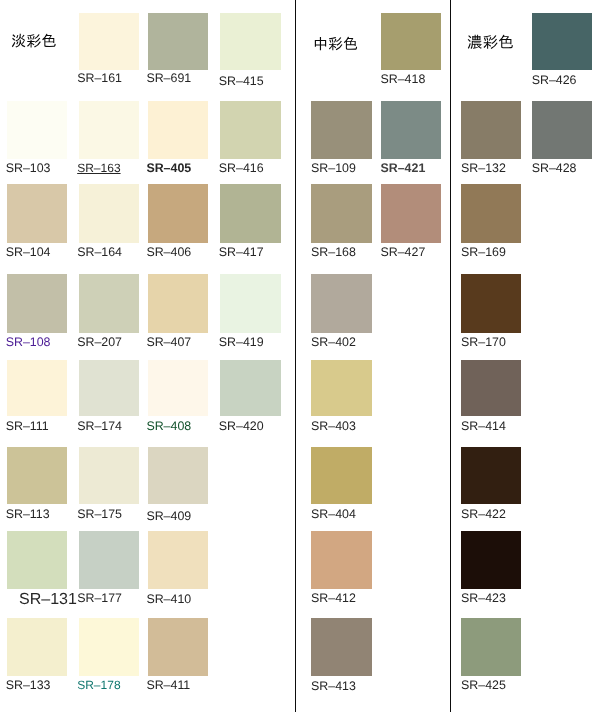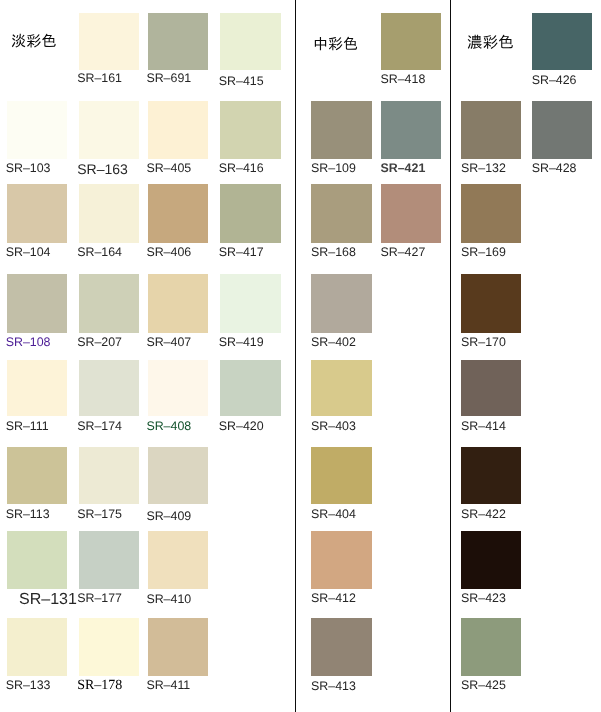--- a/index.html
+++ b/index.html
@@ -39,23 +39,23 @@
       </div>
     <div class="swatch" aria-label="SR–161" style="left: 78.8px; top: 12.6px; width: 60.2px; height: 57.8px; background: rgb(252, 244, 220);"></div>
     <div class="code" style="left: 77.2px; top: 72.2px; font-size: 12.4px; color: rgb(38, 38, 38);">SR–161</div>
     <div class="swatch" aria-label="SR–401" style="left: 148px; top: 12.6px; width: 60.2px; height: 57.8px; background: rgb(176, 180, 156);"></div>
     <div class="code" style="left: 146.4px; top: 72.2px; font-size: 12.4px; color: rgb(38, 38, 38);">SR–691</div>
     <div class="swatch" aria-label="SR–415" style="left: 220.4px; top: 12.6px; width: 60.2px; height: 57.8px; background: rgb(234, 240, 212);"></div>
     <div class="code" style="left: 218.8px; top: 74.6px; font-size: 12.4px; color: rgb(38, 38, 38);">SR–415</div>
     <div class="swatch" aria-label="SR–103" style="left: 7.3px; top: 100.9px; width: 60.2px; height: 58.6px; background: rgb(253, 253, 243);"></div>
     <div class="code" style="left: 5.7px; top: 161.5px; font-size: 12.4px; color: rgb(38, 38, 38);">SR–103</div>
     <div class="swatch" aria-label="SR–163" style="left: 78.8px; top: 100.9px; width: 60.2px; height: 58.6px; background: rgb(251, 248, 229);"></div>
-    <div class="code" style="left: 77.2px; top: 161.5px; font-size: 14px; color: rgb(38, 38, 38);">SR–163</div>
+    <div class="code" style="left: 77.2px; top: 161.5px; font-size: 12px; color: rgb(38, 38, 38); text-decoration: underline;">SR–163</div>
     <div class="swatch" aria-label="SR–405" style="left: 148px; top: 100.9px; width: 60.2px; height: 58.6px; background: rgb(253, 241, 212);"></div>
-    <div class="code" style="left: 146.4px; top: 161.5px; font-size: 12.4px; color: rgb(38, 38, 38);">SR–405</div>
+    <div class="code" style="left: 146.4px; top: 161.5px; font-size: 12.4px; color: rgb(38, 38, 38); font-weight: bold;">SR–405</div>
     <div class="swatch" aria-label="SR–416" style="left: 220.4px; top: 100.9px; width: 60.2px; height: 58.6px; background: rgb(210, 212, 176);"></div>
     <div class="code" style="left: 218.8px; top: 161.5px; font-size: 12.4px; color: rgb(38, 38, 38);">SR–416</div>
     <div class="swatch" aria-label="SR–104" style="left: 7.3px; top: 184.1px; width: 60.2px; height: 59.1px; background: rgb(216, 200, 168);"></div>
     <div class="code" style="left: 5.7px; top: 245.8px; font-size: 12.4px; color: rgb(38, 38, 38);">SR–104</div>
     <div class="swatch" aria-label="SR–164" style="left: 78.8px; top: 184.1px; width: 60.2px; height: 59.1px; background: rgb(246, 241, 216);"></div>
     <div class="code" style="left: 77.2px; top: 245.8px; font-size: 12.4px; color: rgb(38, 38, 38);">SR–164</div>
     <div class="swatch" aria-label="SR–406" style="left: 148px; top: 184.1px; width: 60.2px; height: 59.1px; background: rgb(198, 168, 126);"></div>
     <div class="code" style="left: 146.4px; top: 245.8px; font-size: 12.4px; color: rgb(38, 38, 38);">SR–406</div>
     <div class="swatch" aria-label="SR–417" style="left: 220.4px; top: 184.1px; width: 60.2px; height: 59.1px; background: rgb(177, 180, 148);"></div>
     <div class="code" style="left: 218.8px; top: 245.8px; font-size: 12.4px; color: rgb(38, 38, 38);">SR–417</div>
@@ -83,21 +83,21 @@
     <div class="code" style="left: 146.4px; top: 509.9px; font-size: 12.4px; color: rgb(38, 38, 38);">SR–409</div>
     <div class="swatch" aria-label="SR–131" style="left: 7.3px; top: 530.9px; width: 60.2px; height: 58.1px; background: rgb(211, 222, 188);"></div>
     <div class="code" style="left: 19px; top: 591.6px; font-size: 16px; color: rgb(38, 38, 38);">SR–131</div>
     <div class="swatch" aria-label="SR–177" style="left: 78.8px; top: 530.9px; width: 60.2px; height: 58.1px; background: rgb(198, 208, 197);"></div>
     <div class="code" style="left: 77.2px; top: 591.6px; font-size: 12.4px; color: rgb(38, 38, 38);">SR–177</div>
     <div class="swatch" aria-label="SR–410" style="left: 148px; top: 530.9px; width: 60.2px; height: 58.1px; background: rgb(240, 224, 189);"></div>
     <div class="code" style="left: 146.4px; top: 592.7px; font-size: 12.4px; color: rgb(38, 38, 38);">SR–410</div>
     <div class="swatch" aria-label="SR–133" style="left: 7.3px; top: 618px; width: 60.2px; height: 58.3px; background: rgb(244, 239, 206);"></div>
     <div class="code" style="left: 5.7px; top: 679px; font-size: 12.4px; color: rgb(38, 38, 38);">SR–133</div>
     <div class="swatch" aria-label="SR–178" style="left: 78.8px; top: 618px; width: 60.2px; height: 58.3px; background: rgb(253, 248, 216);"></div>
-    <div class="code" style="left: 77.2px; top: 679px; font-size: 14px; color: #000000; font-family: Liberation Serif, serif;">SR–178</div>
+    <div class="code" style="left: 77.2px; top: 679px; font-size: 12px; color: #0f766e;">SR–178</div>
     <div class="swatch" aria-label="SR–411" style="left: 148px; top: 618px; width: 60.2px; height: 58.3px; background: rgb(210, 188, 152);"></div>
     <div class="code" style="left: 146.4px; top: 679px; font-size: 12.4px; color: rgb(38, 38, 38);">SR–411</div>
   </div>
   <div class="section">
     <div class="grouphead" aria-label="中彩色" style="left: 313px; top: 35.6px;">
         <svg width="45.00" height="15.90" viewBox="0 0 3000 1060">
           <path transform="translate(0,0)" d="M457.0 262.8V66.0H535.2V262.8H877.0V704.2H800.8V631.0H535.2V949.8H457.0V631.0H197.3V709.1H121.1V262.8ZM197.3 327.8V566.0H457.0V327.8ZM800.8 566.0V327.8H535.2V566.0Z" fill="#0a0a0a"></path>
           <path transform="translate(1000,0)" d="M288.1 667.1Q224.1 798.9 104.0 901.0L60.1 838.0Q194.3 742.3 271.0 591.9H71.3V531.9H288.1V438.1H354.5V531.9H559.1V591.9H354.5V637.8Q449.7 683.7 543.0 751.1L497.6 814.1Q435.5 756.0 354.5 703.7V949.8H288.1ZM62.0 157.8Q313.0 134.4 493.7 74.8L547.9 130.0Q363.3 187.1 94.7 216.9ZM153.8 442.0Q130.9 343.4 84.0 268.2L149.9 242.8Q193.4 319.5 221.7 414.2ZM569.8 588.0Q754.9 497.7 859.9 309.2L924.8 343.9Q809.1 544.1 617.7 647.1ZM291.0 408.8Q268.6 298.0 236.8 226.2L301.8 205.2Q334.5 274.0 357.9 386.8ZM397.9 410.8Q455.6 301.4 486.8 190.1L559.1 216.9Q514.2 342.9 456.1 438.1ZM517.1 891.2Q762.7 804.8 898.9 548.0L963.9 585.1Q818.8 846.8 566.9 954.2ZM535.6 340.0Q712.4 254.5 815.9 78.2L884.8 111.9Q772.9 297.0 588.9 395.1Z" fill="#0a0a0a"></path>
           <path transform="translate(2000,0)" d="M261.2 615.8V791.1Q261.2 831.7 291.0 842.4Q321.3 852.2 517.1 852.2Q774.9 852.2 819.3 841.4Q850.6 832.1 857.9 795.0Q864.7 757.4 866.2 701.3L939.9 726.2Q929.7 871.2 891.1 895.1Q851.6 920.0 533.2 920.0Q269.0 920.0 229.0 900.0Q192.4 881.0 192.4 822.4V388.8Q148.9 432.2 97.2 473.8L51.3 418.6Q235.8 282.3 333.0 55.8L403.3 71.9Q395.0 90.0 373.0 136.8H648.4L691.4 170.0Q624.5 271.6 577.1 326.8H847.2V663.2H778.3V615.8ZM261.2 553.8H480.5V387.8H261.2ZM547.4 387.8V553.8H778.3V387.8ZM501.5 326.8Q555.2 264.8 595.2 196.9H340.3Q300.8 262.8 248.0 326.8Z" fill="#0a0a0a"></path>
         </svg>

